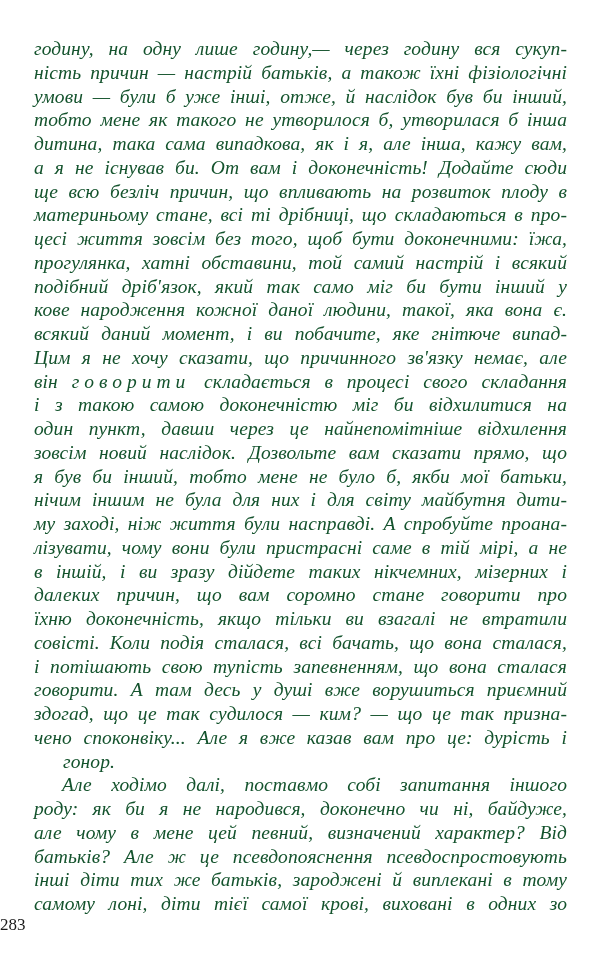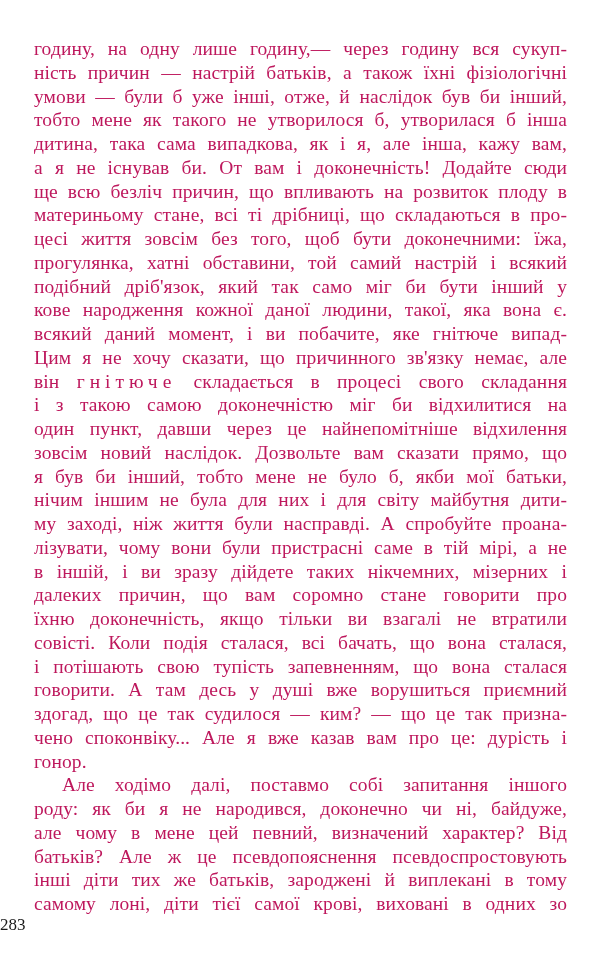--- a/index.html
+++ b/index.html
@@ -12,34 +12,36 @@
     height: 962px;
     position: relative;
     overflow: hidden;
   }
   .page {
     position: absolute;
     left: 34px;
     top: 37px;
     width: 533px;
     font-family: "Liberation Serif", "DejaVu Serif", serif;
-    color: #be185d;
+    color: #14532d;
+    font-style: italic;
   }
   .line {
     display: block;
     height: 23.75px;
     line-height: 23.75px;
     font-size: 19.5px;
     white-space: nowrap;
     text-align: justify;
     text-align-last: justify;
     letter-spacing: 0.1px;
   }
   .line.last {
     text-align-last: left;
+    margin-left: 29px;
   }
   .line.indent {
     padding-left: 28px;
   }
   .spaced {
     letter-spacing: 5px;
   }
   .page-number {
     position: absolute;
     left: 0;
@@ -63,21 +65,21 @@
     <span class="line">дитина, така сама випадкова, як і я, але інша, кажу вам,</span>
     <span class="line">а я не існував би. От вам і доконечність! Додайте сюди</span>
     <span class="line">ще всю безліч причин, що впливають на розвиток плоду в</span>
     <span class="line">материньому стане, всі ті дрібниці, що складаються в про-</span>
     <span class="line">цесі життя зовсім без того, щоб бути доконечними: їжа,</span>
     <span class="line">прогулянка, хатні обставини, той самий настрій і всякий</span>
     <span class="line">подібний дріб'язок, який так само міг би бути інший у</span>
     <span class="line">кове народження кожної даної людини, такої, яка вона є.</span>
     <span class="line">всякий даний момент, і ви побачите, яке гнітюче випад-</span>
     <span class="line">Цим я не хочу сказати, що причинного зв'язку немає, але</span>
-    <span class="line"><span>він</span> <span class="spaced">гнітюче</span> <span>складається в процесі свого складання</span></span>
+    <span class="line"><span>він</span> <span class="spaced">говорити</span> <span>складається в процесі свого складання</span></span>
     <span class="line">і з такою самою доконечністю міг би відхилитися на</span>
     <span class="line">один пункт, давши через це найнепомітніше відхилення</span>
     <span class="line">зовсім новий наслідок. Дозвольте вам сказати прямо, що</span>
     <span class="line">я був би інший, тобто мене не було б, якби мої батьки,</span>
     <span class="line">нічим іншим не була для них і для світу майбутня дити-</span>
     <span class="line">му заході, ніж життя були насправді. А спробуйте проана-</span>
     <span class="line">лізувати, чому вони були пристрасні саме в тій мірі, а не</span>
     <span class="line">в іншій, і ви зразу дійдете таких нікчемних, мізерних і</span>
     <span class="line">далеких причин, що вам соромно стане говорити про</span>
     <span class="line">їхню доконечність, якщо тільки ви взагалі не втратили</span>

